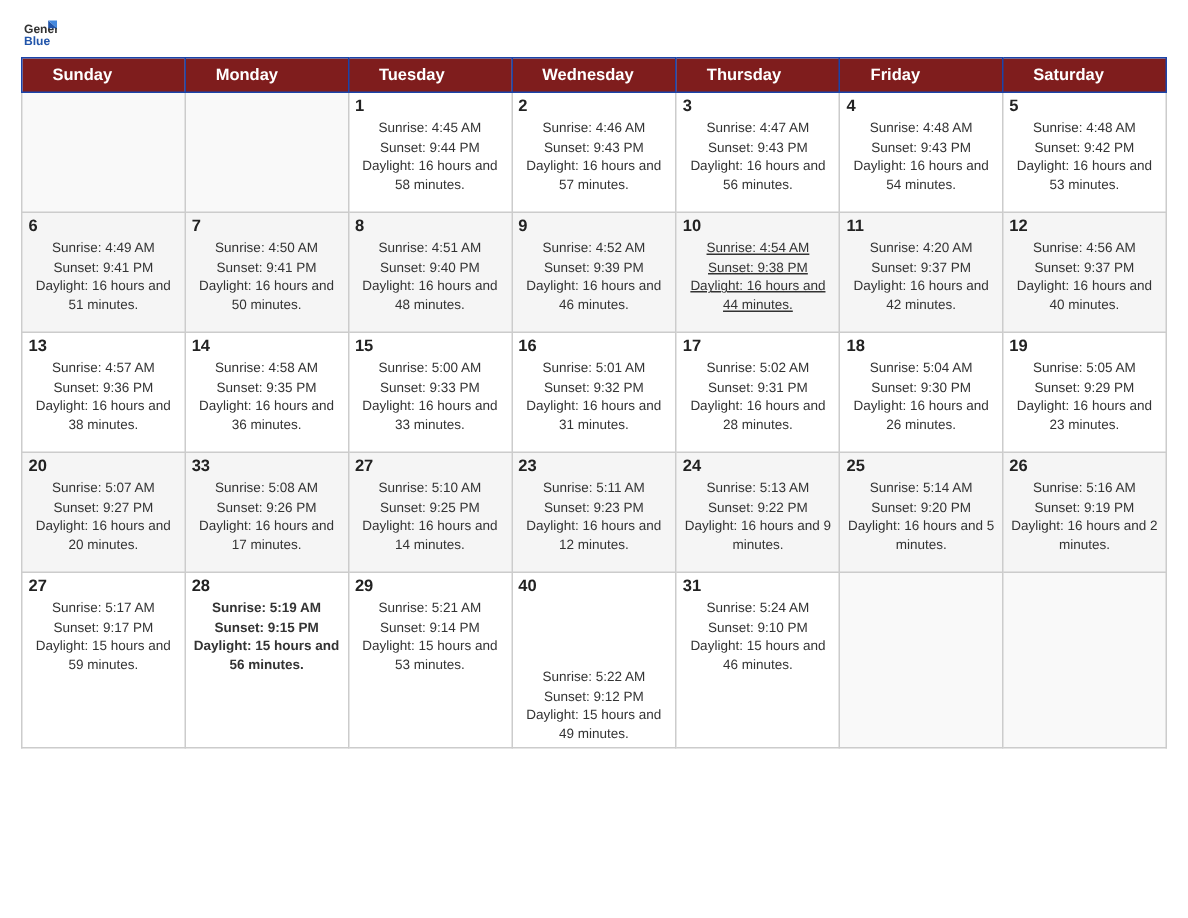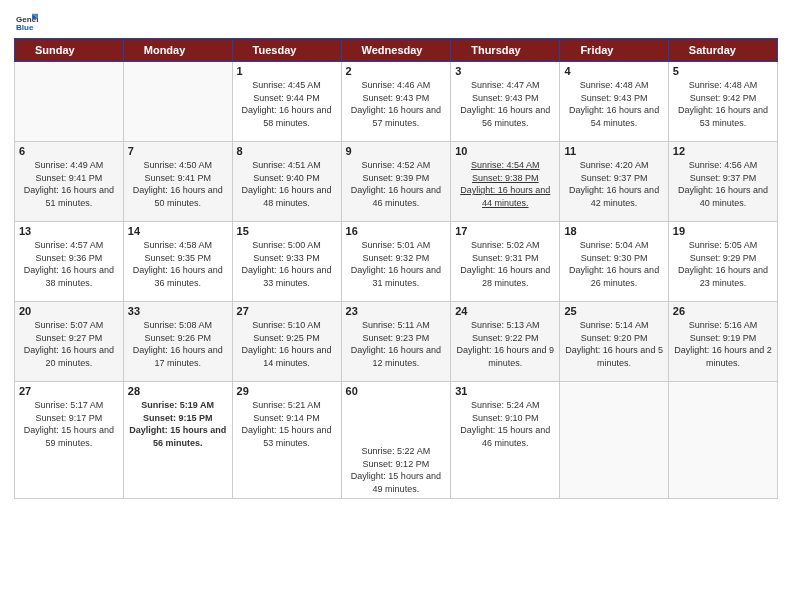--- a/index.html
+++ b/index.html
@@ -317,21 +317,21 @@
 Sunset: 9:15 PM
 Daylight: 15 hours and 56 minutes.</div>
           </td>
           <td>
             <div class="day-number">29</div>
             <div class="day-info" style="white-space: pre-line;">Sunrise: 5:21 AM
 Sunset: 9:14 PM
 Daylight: 15 hours and 53 minutes.</div>
           </td>
           <td>
-            <div class="day-number">60</div>
+            <div class="day-number">40</div>
             <div class="day-info" style="white-space: pre-line; margin-top: 48px;">Sunrise: 5:22 AM
 Sunset: 9:12 PM
 Daylight: 15 hours and 49 minutes.</div>
           </td>
           <td>
             <div class="day-number">31</div>
             <div class="day-info" style="white-space: pre-line;">Sunrise: 5:24 AM
 Sunset: 9:10 PM
 Daylight: 15 hours and 46 minutes.</div>
           </td>

